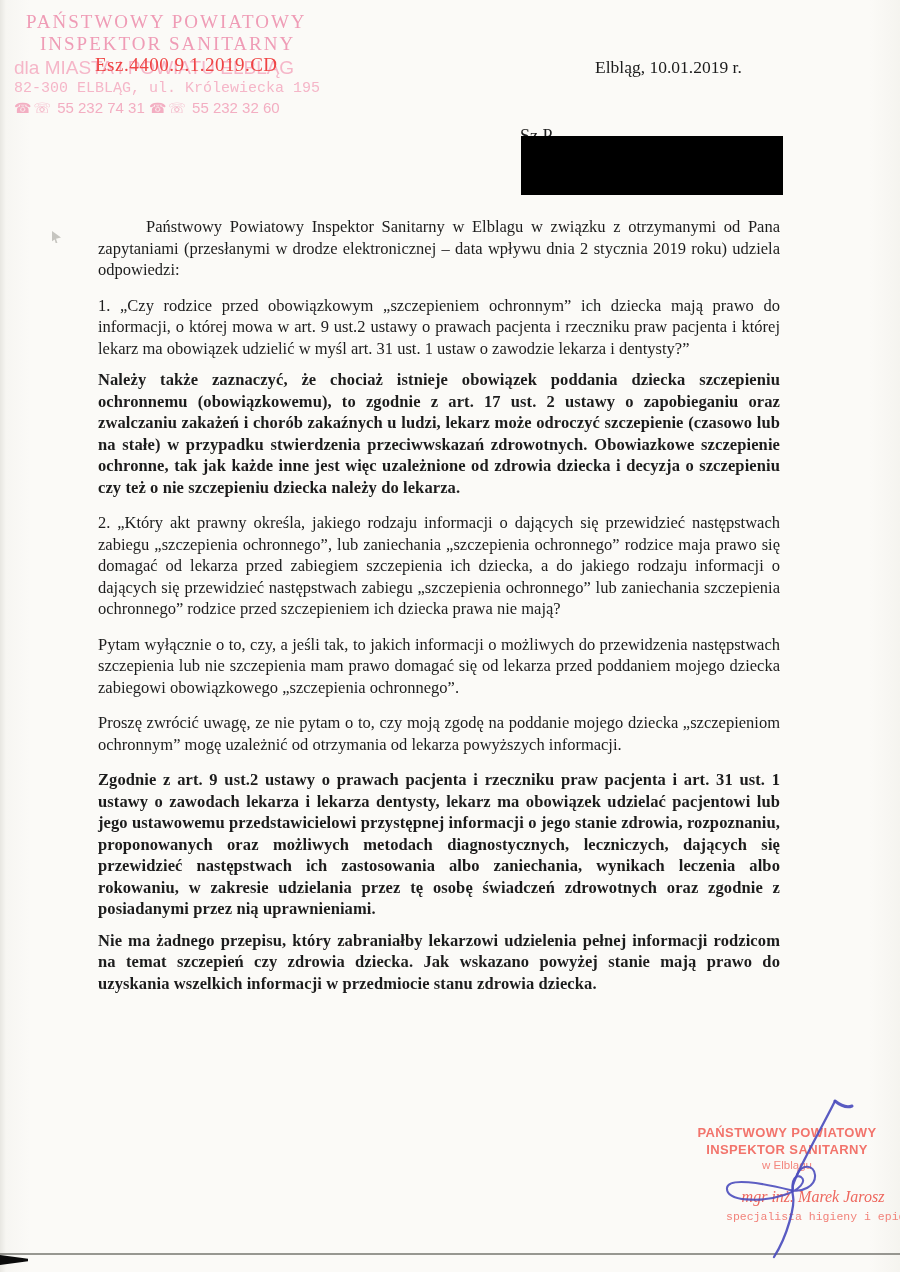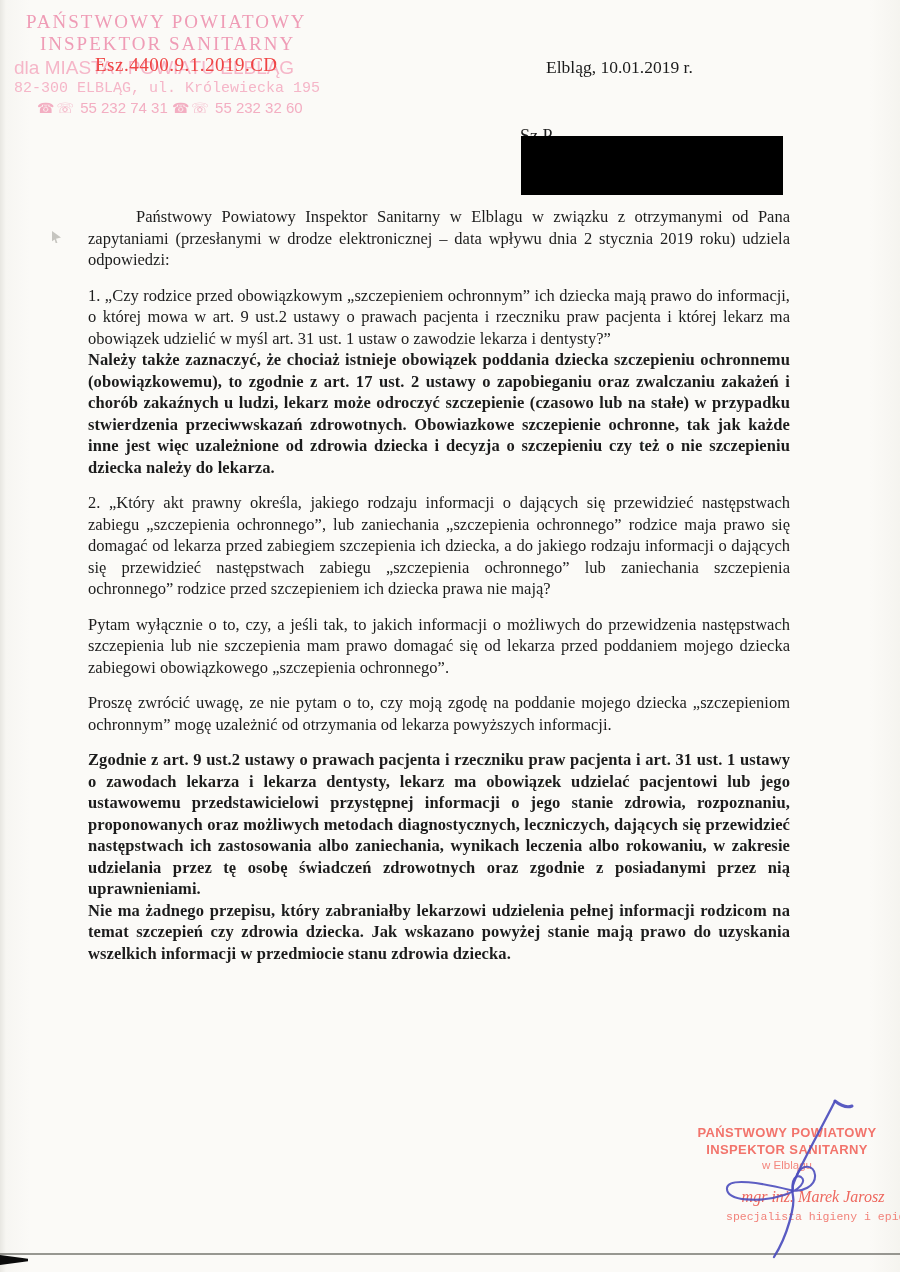--- a/index.html
+++ b/index.html
@@ -11,33 +11,33 @@
   
   .stamp-top{position:absolute;left:14px;top:12px;width:270px;line-height:1;user-select:none;}
   .stamp-top .l1,.stamp-top .l2{
     font-family:"Liberation Serif",serif;font-size:19px;letter-spacing:2px;
     color:#ef9cb6;font-weight:400;white-space:nowrap;
   }
   .stamp-top .l1{margin-left:12px;}
   .stamp-top .l2{margin-left:26px;margin-top:3px;}
   .stamp-top .l3{font-family:"Liberation Sans",sans-serif;font-size:19px;color:#f5b6c8;margin-top:5px;white-space:nowrap;}
   .stamp-top .l4{font-family:Liberation Mono, monospace;font-size:15px;color:#f5b6c8;margin-top:4px;white-space:nowrap;}
-  .stamp-top .l5{font-family:"Liberation Sans",sans-serif;font-size:15px;color:#f3aec2;margin-top:4px;white-space:nowrap;margin-left:23px;}
+  .stamp-top .l5{font-family:"Liberation Sans",sans-serif;font-size:15px;color:#f3aec2;margin-top:4px;white-space:nowrap;}
   .stamp-top .ic{font-size:14px;margin-right:2px;}
   
   .ref-number{position:absolute;left:95px;top:54px;font-size:19px;color:#ef4444;letter-spacing:.5px;z-index:3;}
-  .place-date{position:absolute;left:546px;top:57px;font-size:17.5px;}
+  .place-date{position:absolute;left:595px;top:57px;font-size:17.5px;}
   .salutation{position:absolute;left:520px;top:100px;font-size:18px;margin-top:26px;}
   .redaction{position:absolute;left:521px;top:136px;width:262px;height:59px;background:#000;z-index:4;}
   
   .doc-body{
     position:absolute;left:88px;top:206px;width:702px;
     font-size:16.5px;line-height:21.5px;text-align:justify;
   }
-  .doc-body p{margin:0;}
+  .doc-body p{margin:10px;}
   .doc-body p.gap{margin-top:14px;}
   .doc-body p.bold{font-weight:700;letter-spacing:.1px;}
   .doc-body p.indent{text-indent:48px;}
   
   .stamp-bottom{
     position:absolute;left:692px;top:1126px;width:190px;text-align:center;
     font-family:"Liberation Sans",sans-serif;color:#f2746c;line-height:1;z-index:2;
   }
   .stamp-bottom .s1,.stamp-bottom .s2{font-size:13px;font-weight:600;letter-spacing:.4px;white-space:nowrap;}
   .stamp-bottom .s2{margin-top:4px;}

